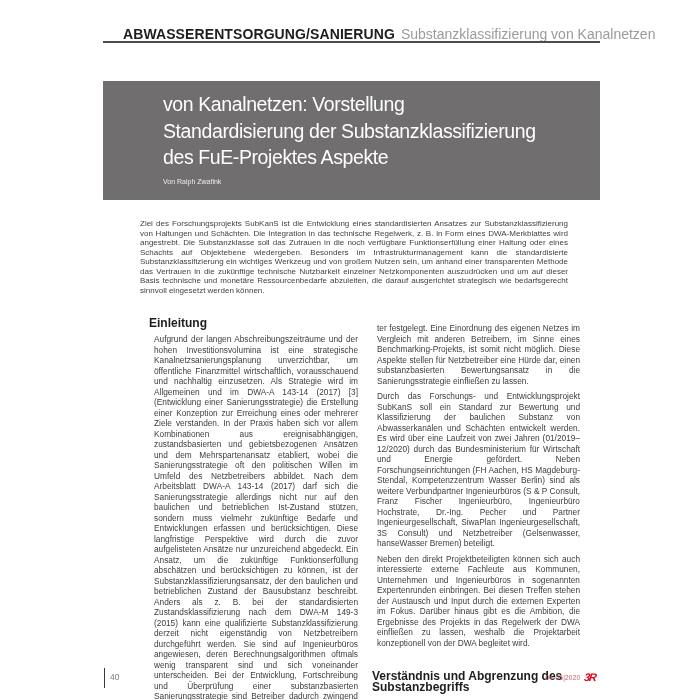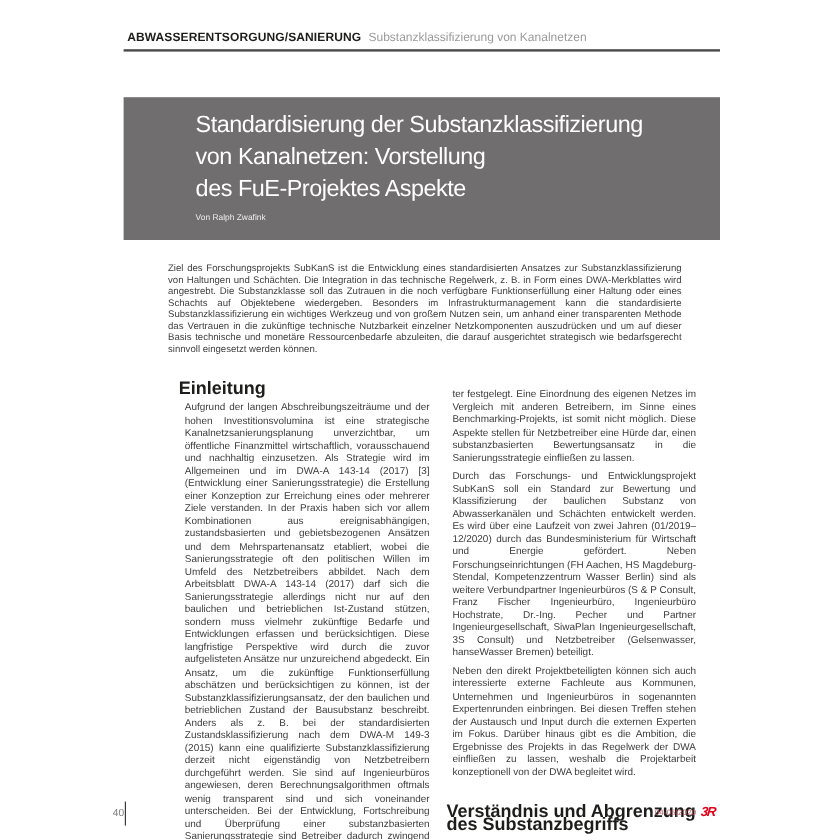--- a/index.html
+++ b/index.html
@@ -1,59 +1,59 @@
 <!DOCTYPE html>
 <html><head>
 <meta charset="utf-8">
 <style>
   html,body{margin:0;padding:0;background:#ffffff;}
   .canvas{
     position:relative;width:700px;height:700px;background:#ffffff;overflow:hidden;
     font-family:"Liberation Sans", sans-serif;color:#3c3c3c;
   }
   
-  .runhead{position:absolute;left:106px;top:26px;width:470px;font-size:10px;white-space:nowrap;}
+  .runhead{position:absolute;left:123px;top:26px;width:470px;font-size:14px;white-space:nowrap;}
   .runhead .kicker{font-weight:bold;color:#1d1d1b;letter-spacing:0.1px;}
   .runhead .section{color:#9b9b9b;margin-left:6px;}
   .runhead-rule{position:absolute;left:103px;top:41px;width:497px;height:2px;background:#4b4b4b;}
   
   .titleblock{position:absolute;left:103px;top:81px;width:497px;height:119px;background:#706e6f;box-sizing:border-box;padding:10px 0 0 60px;}
   .titleblock .title{color:#ffffff;font-size:19.5px;line-height:26.5px;letter-spacing:-0.4px;font-weight:400;}
   .titleblock .title span{display:block;white-space:nowrap;}
   .titleblock .byline{color:#ededed;font-size:7px;margin-top:7px;}
   
   .abstract{position:absolute;left:140px;top:219px;width:428px;font-size:8px;line-height:9.5px;text-align:justify;color:#3f3f3f;}
   
   .col{position:absolute;top:318px;font-size:8.3px;line-height:10.5px;text-align:justify;color:#3c3c3c;}
   .col-left{left:149px;width:214px;}
   .col-right{left:372px;width:213px;}
-  .col h2{font-size:15px;line-height:11px;font-weight:bold;color:#1d1d1b;margin:0 0 2px 0;text-align:left;}
+  .col h2{font-size:12px;line-height:11px;font-weight:bold;color:#1d1d1b;margin:0 0 2px 0;text-align:left;}
   .col h2.later{margin-top:23px;}
   .col p{margin:5px;}
   
   .folio-bar{position:absolute;left:104px;top:668px;width:1px;height:20px;background:#3a3a3a;}
-  .folio{position:absolute;left:94px;top:672px;font-size:8.5px;color:#7a7a7a;}
+  .folio{position:absolute;left:110px;top:672px;font-size:8.5px;color:#7a7a7a;}
   .footer-right{position:absolute;right:104px;top:672px;display:flex;align-items:center;gap:4px;}
   .issue{font-size:6.5px;color:#c25f6a;letter-spacing:0.2px;}
   .logo3r{font-size:11px;font-weight:bold;font-style:italic;color:#e3001b;letter-spacing:-1.2px;transform:skewX(-6deg);line-height:1;}
 </style>
 </head>
 <body>
 
 <div class="canvas">
 
   <div class="runhead">
     <span class="kicker">ABWASSERENTSORGUNG/SANIERUNG</span><span class="section">Substanzklassifizierung von Kanalnetzen</span>
   </div>
   <div class="runhead-rule"></div>
 
   <div class="titleblock">
     <div class="title">
+      <span>von Kanalnetzen: Vorstellung</span>
       <span>Standardisierung der Substanzklassifizierung</span>
-      <span>von Kanalnetzen: Vorstellung</span>
       <span>des FuE-Projektes Aspekte</span>
     </div>
     <div class="byline">Von Ralph Zwafink</div>
   </div>
 
   <div class="abstract">Ziel des Forschungsprojekts SubKanS ist die Entwicklung eines standardisierten Ansatzes zur Substanzklassifizierung von Haltungen und Schächten. Die Integration in das technische Regelwerk, z. B. in Form eines DWA-Merkblattes wird angestrebt. Die Substanzklasse soll das Zutrauen in die noch verfügbare Funktionserfüllung einer Haltung oder eines Schachts auf Objektebene wiedergeben. Besonders im Infrastrukturmanagement kann die standardisierte Substanzklassifizierung ein wichtiges Werkzeug und von großem Nutzen sein, um anhand einer transparenten Methode das Vertrauen in die zukünftige technische Nutzbarkeit einzelner Netzkomponenten auszudrücken und um auf dieser Basis technische und monetäre Ressourcenbedarfe abzuleiten, die darauf ausgerichtet strategisch wie bedarfsgerecht sinnvoll eingesetzt werden können.</div>
 
   <div class="col col-left">
     <h2>Einleitung</h2>
     <p>Aufgrund der langen Abschreibungszeiträume und der hohen Investitionsvolumina ist eine strategische Kanalnetzsanierungsplanung unverzichtbar, um öffentliche Finanzmittel wirtschaftlich, vorausschauend und nachhaltig einzusetzen. Als Strategie wird im Allgemeinen und im DWA-A 143-14 (2017) [3] (Entwicklung einer Sanierungsstrategie) die Erstellung einer Konzeption zur Erreichung eines oder mehrerer Ziele verstanden. In der Praxis haben sich vor allem Kombinationen aus ereignisabhängigen, zustandsbasierten und gebietsbezogenen Ansätzen und dem Mehrspartenansatz etabliert, wobei die Sanierungsstrategie oft den politischen Willen im Umfeld des Netzbetreibers abbildet. Nach dem Arbeitsblatt DWA-A 143-14 (2017) darf sich die Sanierungsstrategie allerdings nicht nur auf den baulichen und betrieblichen Ist-Zustand stützen, sondern muss vielmehr zukünftige Bedarfe und Entwicklungen erfassen und berücksichtigen. Diese langfristige Perspektive wird durch die zuvor aufgelisteten Ansätze nur unzureichend abgedeckt. Ein Ansatz, um die zukünftige Funktionserfüllung abschätzen und berücksichtigen zu können, ist der Substanzklassifizierungsansatz, der den baulichen und betrieblichen Zustand der Bausubstanz beschreibt. Anders als z. B. bei der standardisierten Zustandsklassifizierung nach dem DWA-M 149-3 (2015) kann eine qualifizierte Substanzklassifizierung derzeit nicht eigenständig von Netzbetreibern durchgeführt werden. Sie sind auf Ingenieurbüros angewiesen, deren Berechnungsalgorithmen oftmals wenig transparent sind und sich voneinander unterscheiden. Bei der Entwicklung, Fortschreibung und Überprüfung einer substanzbasierten Sanierungsstrategie sind Betreiber dadurch zwingend auf einen Modellanbie-</p>

